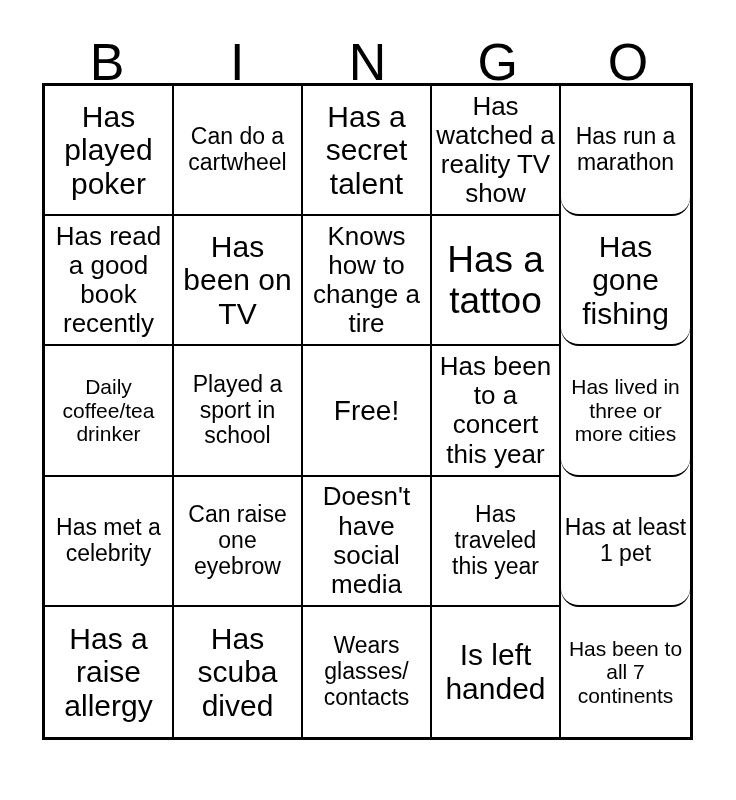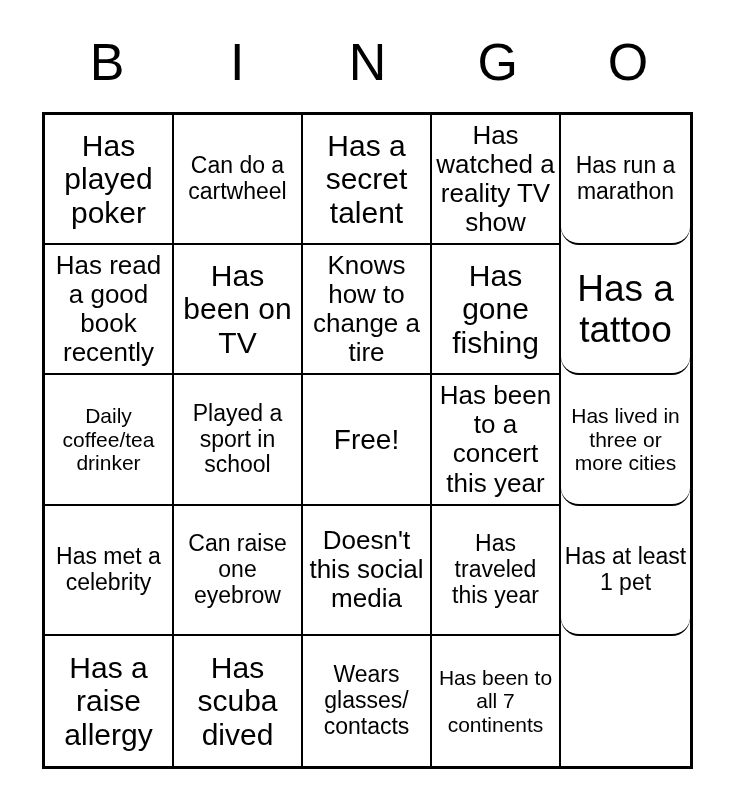--- a/index.html
+++ b/index.html
@@ -40,21 +40,21 @@
     font-weight: 400;
     letter-spacing: 0;
     color: #000000;
     user-select: none;
   }
 
   
   .grid {
     position: absolute;
     left: 42px;
-    top: 112px;
+    top: 83px;
     width: 651px;
     height: 657px;
     box-sizing: border-box;
     border: 3px solid #000000;
     display: grid;
     grid-template-columns: repeat(5, 1fr);
     grid-template-rows: repeat(5, 1fr);
     background: #ffffff;
   }
 
@@ -122,25 +122,25 @@
       </div>
       <div class="cell fs-xs">
         <span class="cell-text">Has read a good book recently</span>
       </div>
       <div class="cell fs-lg">
         <span class="cell-text">Has been on TV</span>
       </div>
       <div class="cell fs-xs">
         <span class="cell-text">Knows how to change a tire</span>
       </div>
+      <div class="cell fs-xl">
+        <span class="cell-text">Has a tattoo</span>
+      </div>
       <div class="cell fs-lg">
         <span class="cell-text">Has gone fishing</span>
-      </div>
-      <div class="cell fs-xl">
-        <span class="cell-text">Has a tattoo</span>
       </div>
       <div class="cell fs-sm">
         <span class="cell-text">Daily coffee/tea drinker</span>
       </div>
       <div class="cell fs-md">
         <span class="cell-text">Played a sport in school</span>
       </div>
       <div class="cell fs-xxl">
         <span class="cell-text">Free!</span>
       </div>
@@ -150,35 +150,38 @@
       <div class="cell fs-sm">
         <span class="cell-text">Has lived in three or more cities</span>
       </div>
       <div class="cell fs-md">
         <span class="cell-text">Has met a celebrity</span>
       </div>
       <div class="cell fs-md">
         <span class="cell-text">Can raise one eyebrow</span>
       </div>
       <div class="cell fs-xs">
-        <span class="cell-text">Doesn't this social media</span>
+        <span class="cell-text">Doesn't have social media</span>
       </div>
       <div class="cell fs-md">
         <span class="cell-text">Has traveled this year</span>
       </div>
       <div class="cell fs-md">
         <span class="cell-text">Has at least 1 pet</span>
       </div>
       <div class="cell fs-lg">
         <span class="cell-text">Has a raise allergy</span>
       </div>
       <div class="cell fs-lg">
         <span class="cell-text">Has scuba dived</span>
       </div>
       <div class="cell fs-md">
         <span class="cell-text">Wears glasses/ contacts</span>
       </div>
+      <div class="cell fs-lg">
+        <span class="cell-text">Is left handed</span>
+      </div>
       <div class="cell fs-sm">
         <span class="cell-text">Has been to all 7 continents</span>
       </div>
     </div>
 
 </div>
 
 </body></html>

